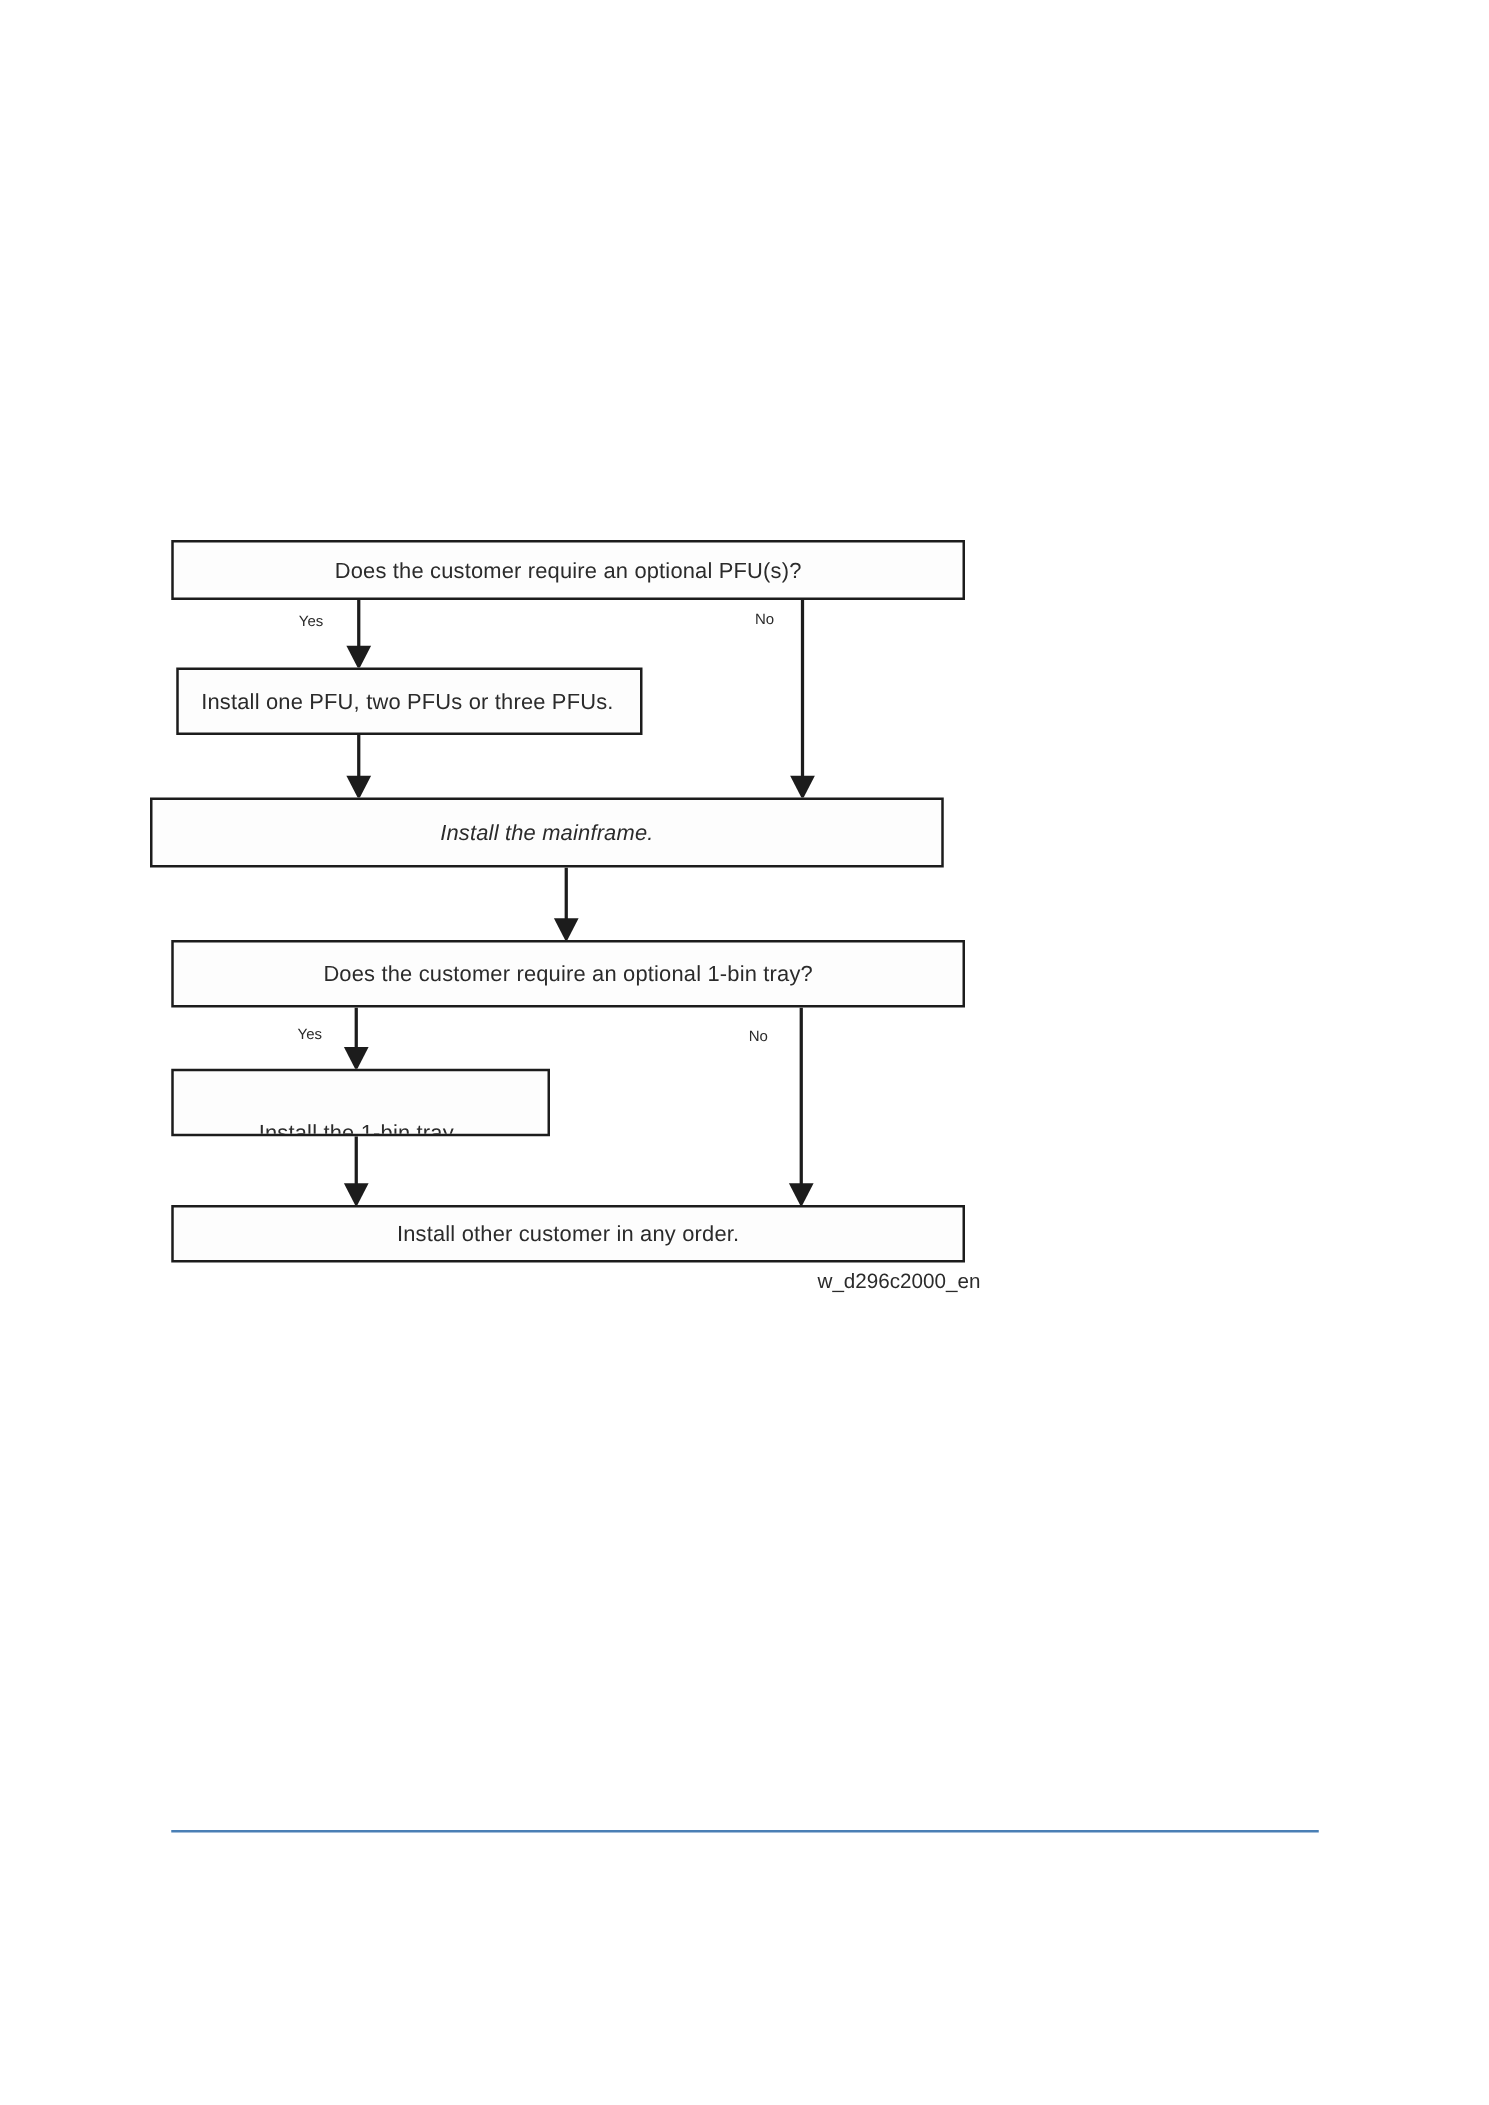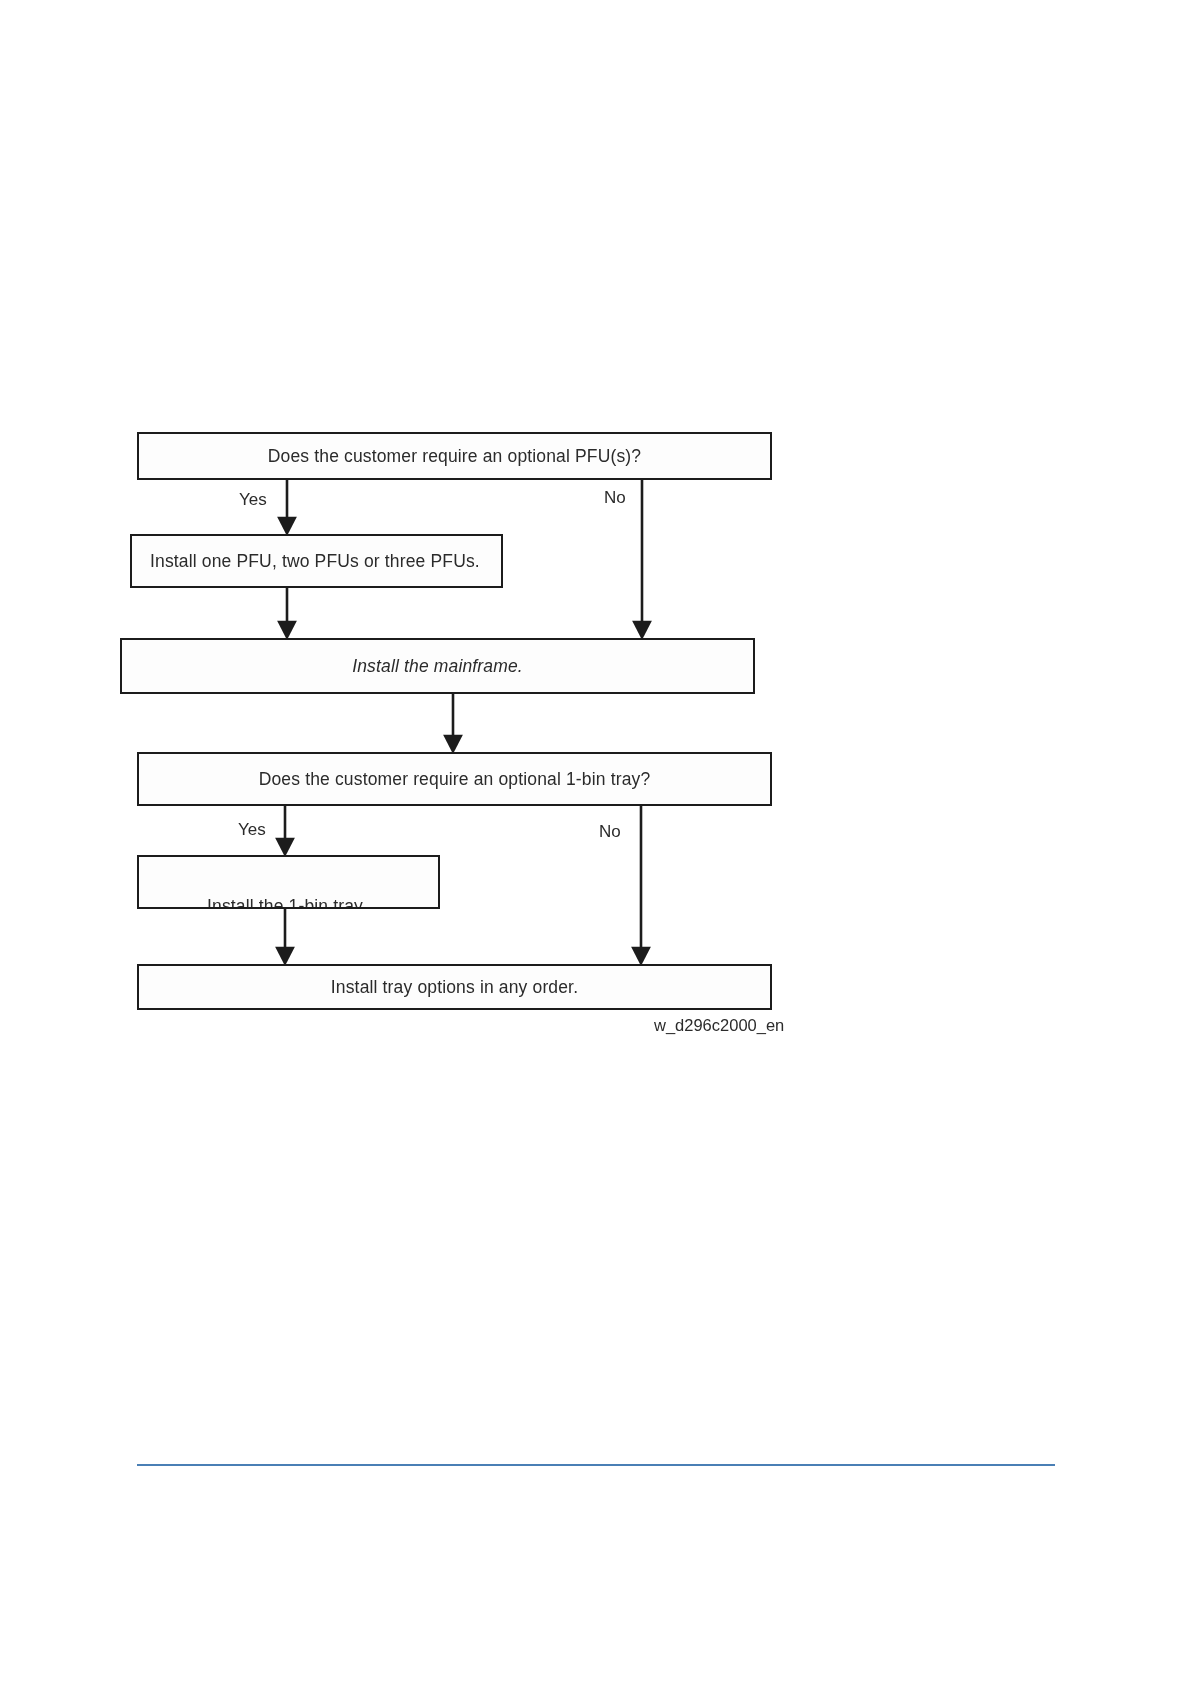--- a/index.html
+++ b/index.html
@@ -60,30 +60,30 @@
     letter-spacing: 0.15px;
     color: #2b2b2b;
     white-space: nowrap;
   }
   .node.center .node-label { text-align: center; }
   .node.left   .node-label { text-align: left; padding-left: 18px; }
   .node.indent .node-label { text-align: left; padding-left: 68px; margin-top: 48px; }
 
   
   #node-pfu-question    { left: 137px; top: 432px;  width: 635px;  height: 48px; }
-  #node-install-pfu     { left: 130px; top: 534px;  width: 373px;  height: 54px; }
+  #node-install-pfu     { left: 141px; top: 534px;  width: 373px;  height: 54px; }
   #node-install-main    { left: 120px; top: 638px;  width: 635px;  height: 56px; font-style: italic; }
   #node-tray-question   { left: 137px; top: 752px;  width: 635px;  height: 54px; }
   #node-install-tray    { left: 137px; top: 855px;  width: 303px;  height: 54px; }
   #node-install-other   { left: 137px; top: 964px;  width: 635px;  height: 46px; }
 
   
   .branch-label {
     position: absolute;
-    font-size: 17px;
+    font-size: 12px;
     line-height: 1;
     color: #2b2b2b;
     white-space: nowrap;
   }
   #label-yes-pfu  { left: 239px; top: 491px; }
   #label-no-pfu   { left: 604px; top: 489px; }
   #label-yes-tray { left: 238px; top: 821px; }
   #label-no-tray  { left: 599px; top: 823px; }
 
   
@@ -151,21 +151,21 @@
 
     <div class="node center" id="node-tray-question">
       <span class="node-label">Does the customer require an optional 1-bin tray?</span>
     </div>
 
     <div class="node indent" id="node-install-tray">
       <span class="node-label">Install the 1-bin tray.</span>
     </div>
 
     <div class="node center" id="node-install-other">
-      <span class="node-label">Install tray options in any order.</span>
+      <span class="node-label">Install other customer in any order.</span>
     </div>
 
     <span class="branch-label" id="label-yes-pfu">Yes</span>
     <span class="branch-label" id="label-no-pfu">No</span>
     <span class="branch-label" id="label-yes-tray">Yes</span>
     <span class="branch-label" id="label-no-tray">No</span>
 
     <span id="figure-caption">w_d296c2000_en</span>
 
   </div>

